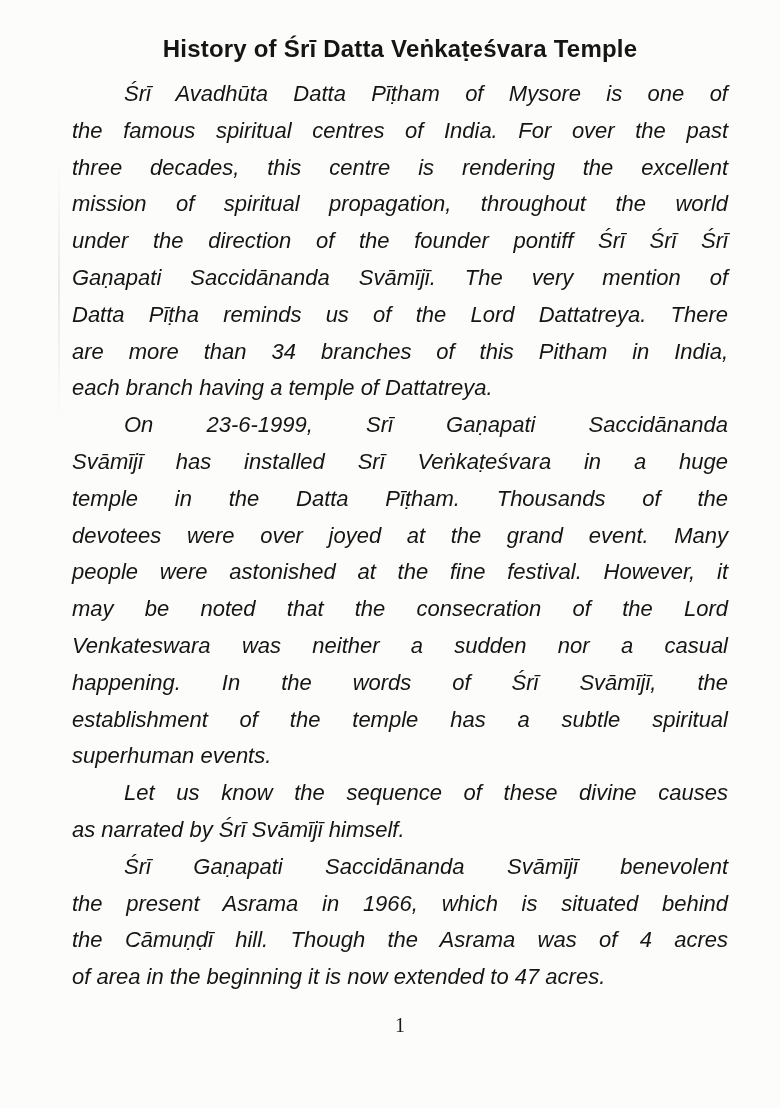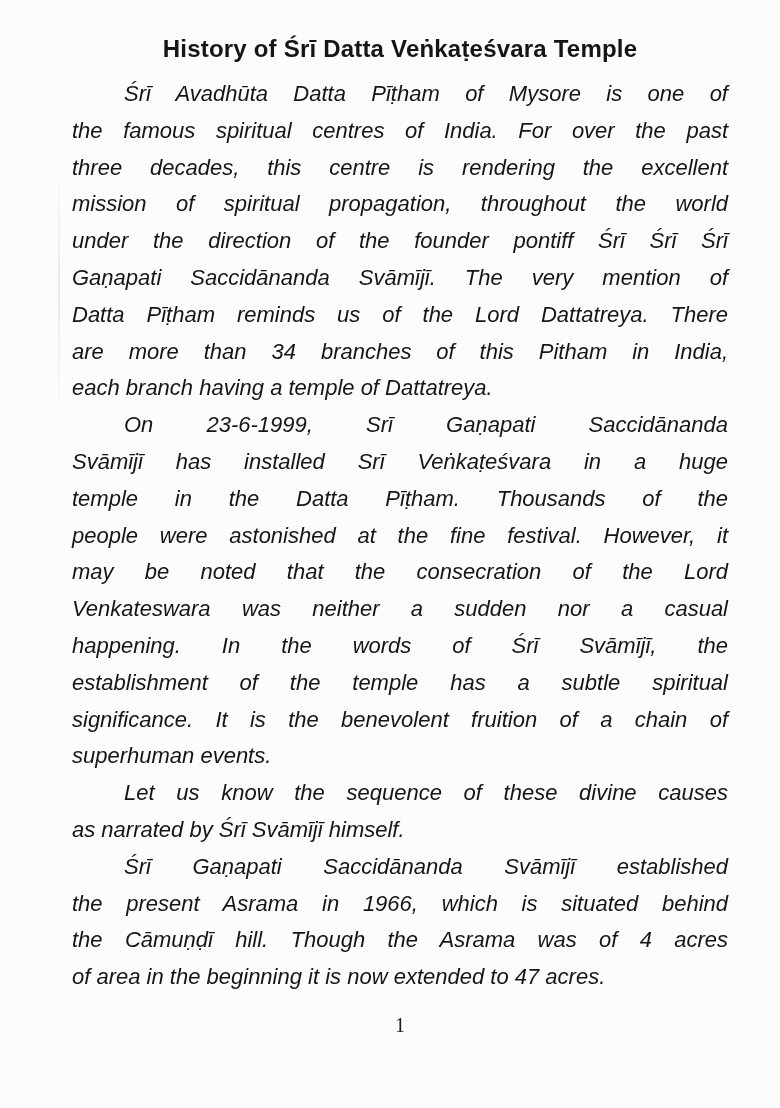--- a/index.html
+++ b/index.html
@@ -76,34 +76,34 @@
 <div class="page">
   <div class="scan-edge"></div>
   <div class="title">History of Śrī Datta Veṅkaṭeśvara Temple</div>
   <div class="body-text" id="body-text">
       <div class="line justified indent">Śrī Avadhūta Datta Pīṭham of Mysore is one of</div>
       <div class="line justified">the famous spiritual centres of India. For over the past</div>
       <div class="line justified">three decades, this centre is rendering the excellent</div>
       <div class="line justified">mission of spiritual propagation, throughout the world</div>
       <div class="line justified">under the direction of the founder pontiff Śrī Śrī Śrī</div>
       <div class="line justified">Gaṇapati Saccidānanda Svāmījī. The very mention of</div>
-      <div class="line justified">Datta Pīṭham reminds us of the Lord Dattatreya. There</div>
+      <div class="line justified">Datta Pīṭha reminds us of the Lord Dattatreya. There</div>
       <div class="line justified">are more than 34 branches of this Pitham in India,</div>
       <div class="line justified last">each branch having a temple of Dattatreya.</div>
       <div class="line justified indent">On 23-6-1999, Srī Gaṇapati Saccidānanda</div>
       <div class="line justified">Svāmījī has installed Srī Veṅkaṭeśvara in a huge</div>
       <div class="line justified">temple in the Datta Pīṭham. Thousands of the</div>
+      <div class="line justified">devotees were over joyed at the grand event. Many</div>
       <div class="line justified">people were astonished at the fine festival. However, it</div>
       <div class="line justified">may be noted that the consecration of the Lord</div>
       <div class="line justified">Venkateswara was neither a sudden nor a casual</div>
       <div class="line justified">happening. In the words of Śrī Svāmījī, the</div>
       <div class="line justified">establishment of the temple has a subtle spiritual</div>
-      <div class="line justified">significance. It is the benevolent fruition of a chain of</div>
       <div class="line justified last">superhuman events.</div>
       <div class="line justified indent">Let us know the sequence of these divine causes</div>
       <div class="line justified last">as narrated by Śrī Svāmījī himself.</div>
-      <div class="line justified indent">Śrī Gaṇapati Saccidānanda Svāmījī established</div>
+      <div class="line justified indent">Śrī Gaṇapati Saccidānanda Svāmījī benevolent</div>
       <div class="line justified">the present Asrama in 1966, which is situated behind</div>
       <div class="line justified">the Cāmuṇḍī hill. Though the Asrama was of 4 acres</div>
       <div class="line justified last">of area in the beginning it is now extended to 47 acres.</div>
     </div>
   <div class="footer">1</div>
 </div>
 
 </body></html>

